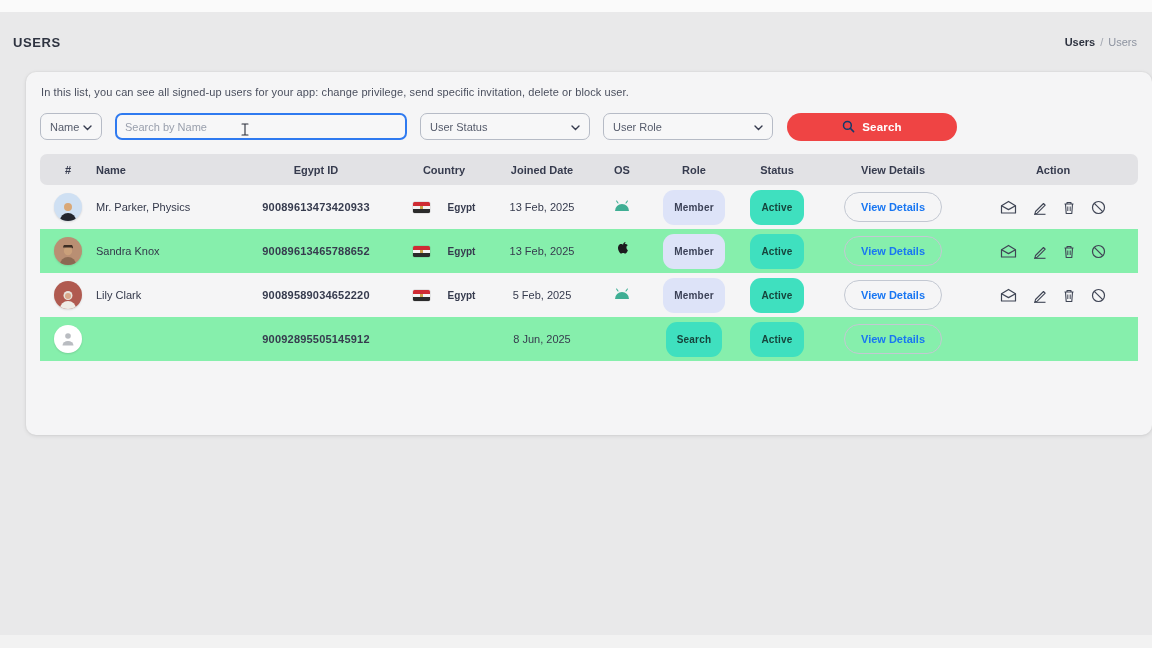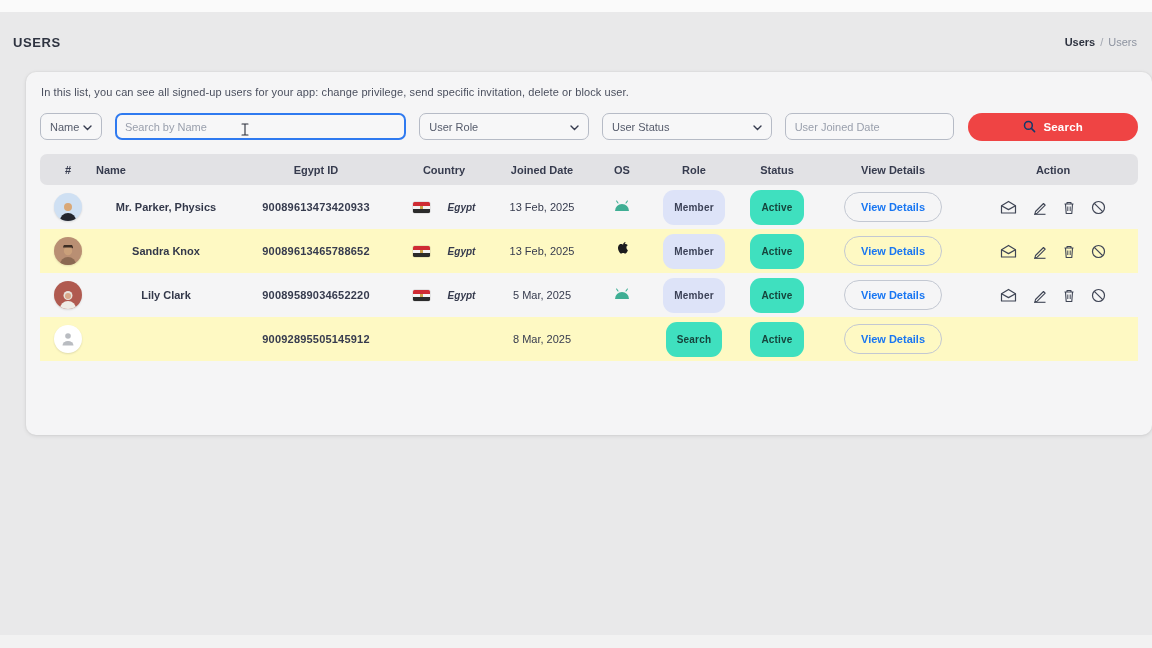--- a/index.html
+++ b/index.html
@@ -75,26 +75,26 @@
     grid-template-columns:56px 140px 160px 96px 100px 60px 84px 82px 150px 1fr;
     align-items:center;
   }
   .thead {
     height:31px; background:#e2e2e5; border-radius:7px;
     font-size:11px; font-weight:bold; color:#363b4e;
   }
   .th { text-align:center; }
   .th-name { text-align:left; }
   .trow { height:44px; font-size:11px; }
-  .trow.alt { background:#fef9c3; }
+  .trow.alt { background:#86efac; }
   .td { text-align:center; }
   .td-index { display:flex; justify-content:center; }
-  .td-name { text-align:center; font-weight:bold; color:#33384a; }
+  .td-name { text-align:left; font-weight:normal; color:#33384a; }
   .td-id { font-weight:bold; color:#363b4e; letter-spacing:.2px; }
-  .td-country { display:flex; align-items:flex-start; justify-content:center; gap:18px;font-style:italic; }
+  .td-country { display:flex; align-items:flex-start; justify-content:center; gap:18px; }
   .country-label { font-size:10px; font-weight:bold; color:#363b4e; }
   .td-date { font-weight:normal; color:#363b4e; }
   .td-os { display:flex; justify-content:center; }
 
   .badge {
     display:inline-block; padding:12px 11px; border-radius:11px;
     font-size:10px; font-weight:bold; letter-spacing:.2px;
   }
   .badge-member { background:#dde3f8; color:#3c4258; }
   .badge-teal { background:#3fe0bf; color:#16443c; }
@@ -164,40 +164,37 @@
     <div class="search-wrap">
       <input type="text" value="" placeholder="Search by Name" style="">
       <span class="ibeam">
         <svg width="8" height="13" viewBox="0 0 8 13">
             <path d="M1,1 H7 M4,1 V12 M1,12 H7" stroke="#2b2f3a" stroke-width="1.1" fill="none" stroke-linecap="round"></path>
           </svg>
       </span>
     </div>
 
     <div class="ctl sel">
+      <span>User Status</span>
+      <span>
+        <svg width="9" height="6" viewBox="0 0 9 6">
+            <polyline points="1,1 4.5,4.5 8,1" fill="none" stroke="#363b4e" stroke-width="1.4" stroke-linecap="round"></polyline>
+          </svg>
+      </span>
+    </div>
+
+    <div class="ctl sel">
       <span>User Role</span>
       <span>
         <svg width="9" height="6" viewBox="0 0 9 6">
             <polyline points="1,1 4.5,4.5 8,1" fill="none" stroke="#363b4e" stroke-width="1.4" stroke-linecap="round"></polyline>
           </svg>
       </span>
     </div>
 
-    <div class="ctl sel">
-      <span>User Status</span>
-      <span>
-        <svg width="9" height="6" viewBox="0 0 9 6">
-            <polyline points="1,1 4.5,4.5 8,1" fill="none" stroke="#363b4e" stroke-width="1.4" stroke-linecap="round"></polyline>
-          </svg>
-      </span>
-    </div>
-
-    <div class="ctl date-input">
-      <input type="text" value="" placeholder="User Joined Date" style="">
-    </div>
 
     <button class="btn-search">
       <span>
         <svg width="13" height="13" viewBox="0 0 13 13">
             <circle cx="5.4" cy="5.4" r="3.9" fill="none" stroke="#123a6b" stroke-width="1.5"></circle>
             <line x1="8.4" y1="8.4" x2="11.6" y2="11.6" stroke="#123a6b" stroke-width="1.5" stroke-linecap="round"></line>
           </svg>
       </span>
       <span>Search</span>
     </button>
@@ -340,21 +337,21 @@
               <path d="M3,20 a8,8 0 0 1 16,0 z" fill="#efece6"></path>
             </svg>
         </span>
       </div>
       <div class="td-name">Lily Clark</div>
       <div class="td td-id">90089589034652220</div>
       <div class="td-country">
         <span class="flag-egypt"></span>
         <span class="country-label">Egypt</span>
       </div>
-      <div class="td td-date">5 Mar, 2025</div>
+      <div class="td td-date">5 Feb, 2025</div>
       <div class="td-os">
         <span>
           <svg width="18" height="12" viewBox="0 0 18 12">
               <path d="M2,11 a7,7 0 0 1 14,0 z" fill="#3fae94"></path>
               <line x1="5" y1="3" x2="3.6" y2="1" stroke="#3fae94" stroke-width="1.1" stroke-linecap="round"></line>
               <line x1="13" y1="3" x2="14.4" y2="1" stroke="#3fae94" stroke-width="1.1" stroke-linecap="round"></line>
             </svg>
         </span>
       </div>
       <div class="td"><span class="badge badge-member">Member</span></div>
@@ -394,21 +391,21 @@
         <span class="avatar av-empty">
           <svg width="16" height="16" viewBox="0 0 16 16">
               <circle cx="8" cy="5" r="2.8" fill="#b9bcc1"></circle>
               <path d="M2.5,14.5 a5.5,4.5 0 0 1 11,0 z" fill="#b9bcc1"></path>
             </svg>
         </span>
       </div>
       <div class="td-name"></div>
       <div class="td td-id">90092895505145912</div>
       <div class="td-country"></div>
-      <div class="td td-date">8 Mar, 2025</div>
+      <div class="td td-date">8 Jun, 2025</div>
       <div class="td-os"></div>
       <div class="td"><span class="badge badge-teal">Search</span></div>
       <div class="td"><span class="badge badge-teal">Active</span></div>
       <div class="td-view"><button class="btn-view">View Details</button></div>
       <div class="td-actions"></div>
     </div>
 
   </div>
 </div>
 

